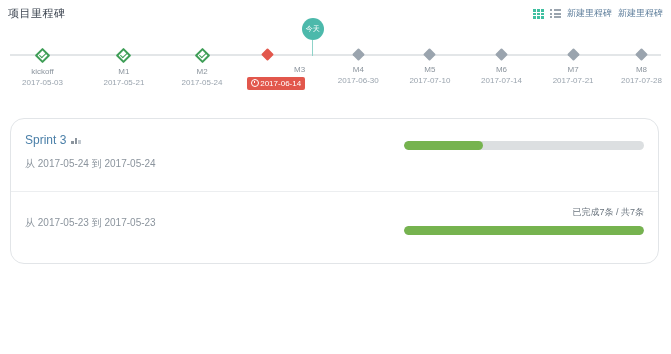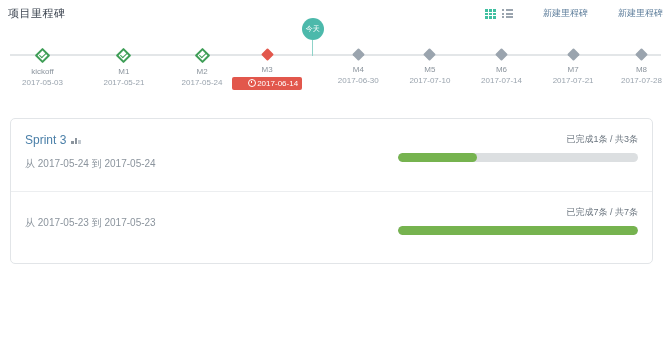--- a/index.html
+++ b/index.html
@@ -69,21 +69,20 @@
   .list-icon i.r1 { top: 0; }
   .list-icon i.r2 { top: 3.5px; }
   .list-icon i.r3 { top: 7px; }
 
   .action-link {
     font-size: 9px;
     color: #5a7b99;
     text-decoration: none;
     white-space: nowrap;
     cursor: pointer;
-    margin-left: 24px;
   }
 
   
   .timeline-wrap {
     position: relative;
     height: 70px;
     margin: 6px 10px 0 10px;
   }
   .timeline-axis {
     position: absolute;
@@ -139,21 +138,21 @@
   .ms-date {
     font-size: 8px;
     color: #9aa4ae;
     line-height: 11px;
   }
   .ms-date.badge {
     display: inline-block;
     background: #e2574c;
     color: #ffffff;
     border-radius: 2px;
-    padding: 1px 4px 1px 16px;
+    padding: 1px 4px 1px 4px;
     line-height: 10px;
   }
   .clock-glyph {
     display: inline-block;
     width: 6px;
     height: 6px;
     border: 1px solid #ffffff;
     border-radius: 50%;
     position: relative;
     top: 1px;
@@ -190,23 +189,23 @@
   }
   .today-stem {
     width: 1.5px;
     height: 16px;
     background: #8fd3c9;
     margin: 0 auto;
   }
 
   
   .sprint-panel {
-    margin: 16px 18px 0 10px;
+    margin: 16px 12px 0 10px;
     border: 1px solid #e2e5e8;
-    border-radius: 5px;
+    border-radius: 14px;
     background: #ffffff;
     overflow: hidden;
   }
   .sprint-row {
     position: relative;
     height: 72px;
     box-sizing: border-box;
     padding: 14px 14px 0 14px;
     border-top: 1px solid #eceef0;
   }
@@ -316,21 +315,21 @@
           <div class="ms-date">2017-05-21</div>
         </div>
       </div>
       <div class="milestone" style="left: 29.5%;">
         <div class="diamond done"></div>
         <div class="ms-name">M2</div>
         <div>
           <div class="ms-date">2017-05-24</div>
         </div>
       </div>
-      <div class="milestone" style="left: 39.5%;">
+      <div class="milestone" style="left: 39.5%; text-align: right;">
         <div class="diamond current"></div>
         <div class="ms-name">M3</div>
         <div><span class="ms-date badge"><span class="clock-glyph"></span><span>2017-06-14</span></span></div>
       </div>
       <div class="milestone" style="left: 53.5%;">
         <div class="diamond pending"></div>
         <div class="ms-name">M4</div>
         <div>
           <div class="ms-date">2017-06-30</div>
         </div>
@@ -376,21 +375,20 @@
         <div class="sprint-title">
           <span class="label">Sprint 3</span>
           <span class="chart-icon">
             <i></i>
             <i></i>
             <i></i>
           </span>
         </div>
         <div class="sprint-dates">从 2017-05-24 到 2017-05-24</div>
         <div class="sprint-progress">
-          <div class="progress-label">已完成1条 / 共3条</div>
           <div class="progress-track">
             <div class="progress-fill" style="width: 33%; background: rgb(118, 179, 79);"></div>
           </div>
         </div>
       </div>
       <div class="sprint-row">
         <div class="sprint-dates">从 2017-05-23 到 2017-05-23</div>
         <div class="sprint-progress">
           <div class="progress-label">已完成7条 / 共7条</div>
           <div class="progress-track">

